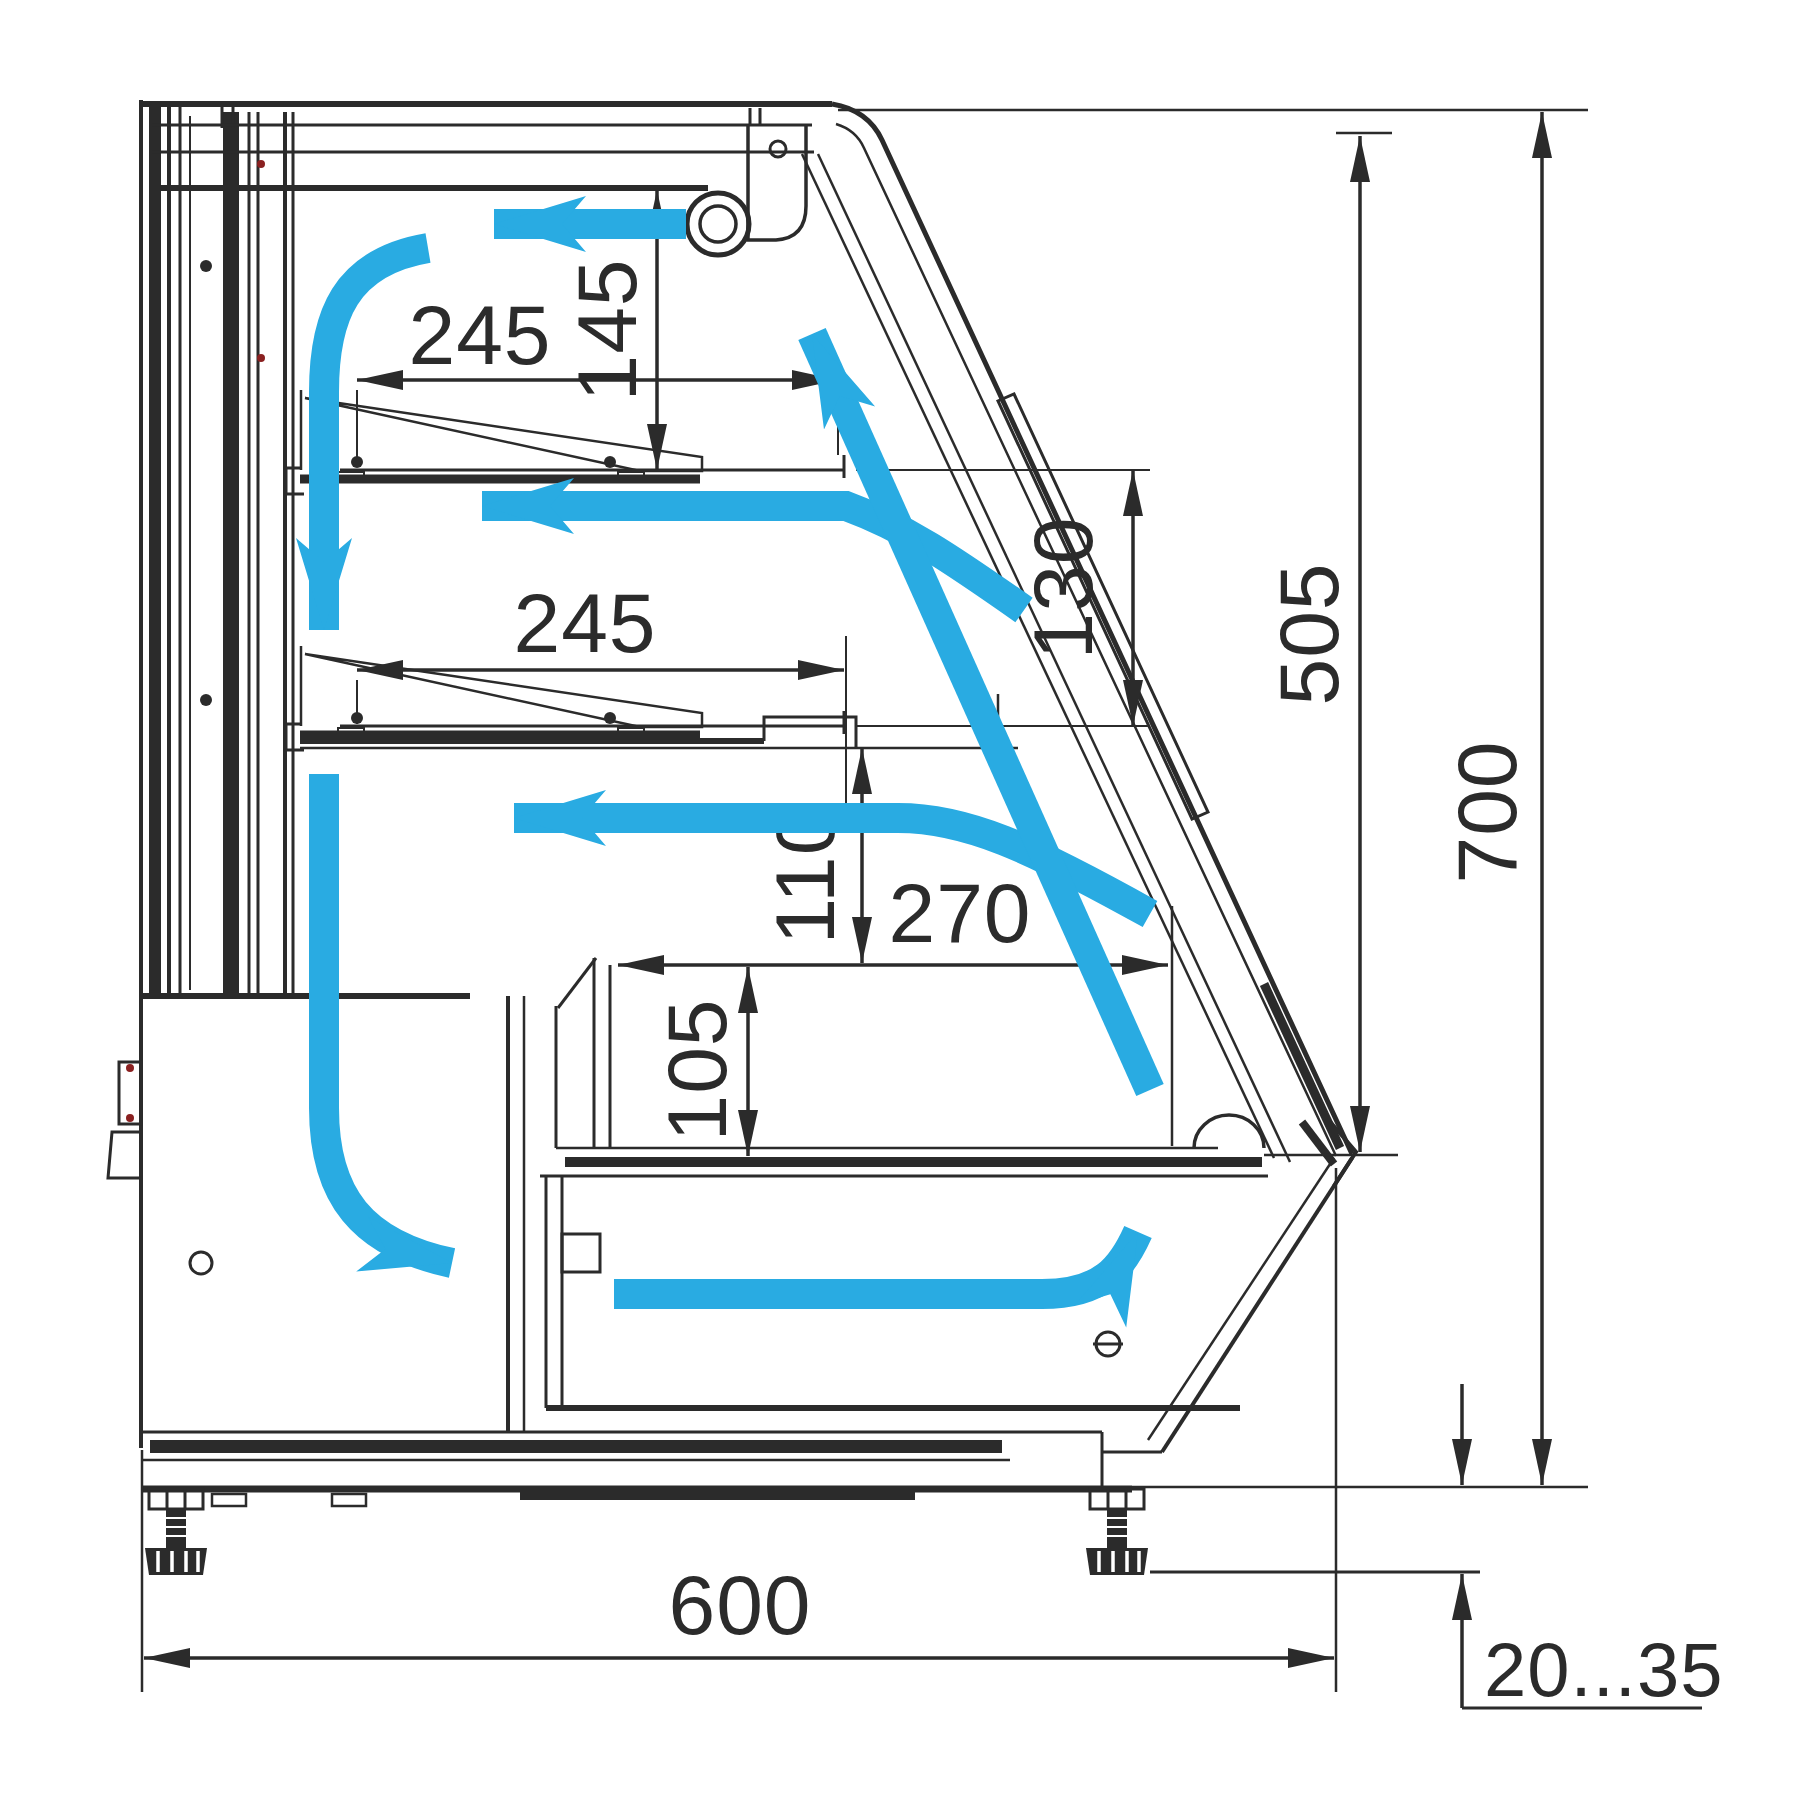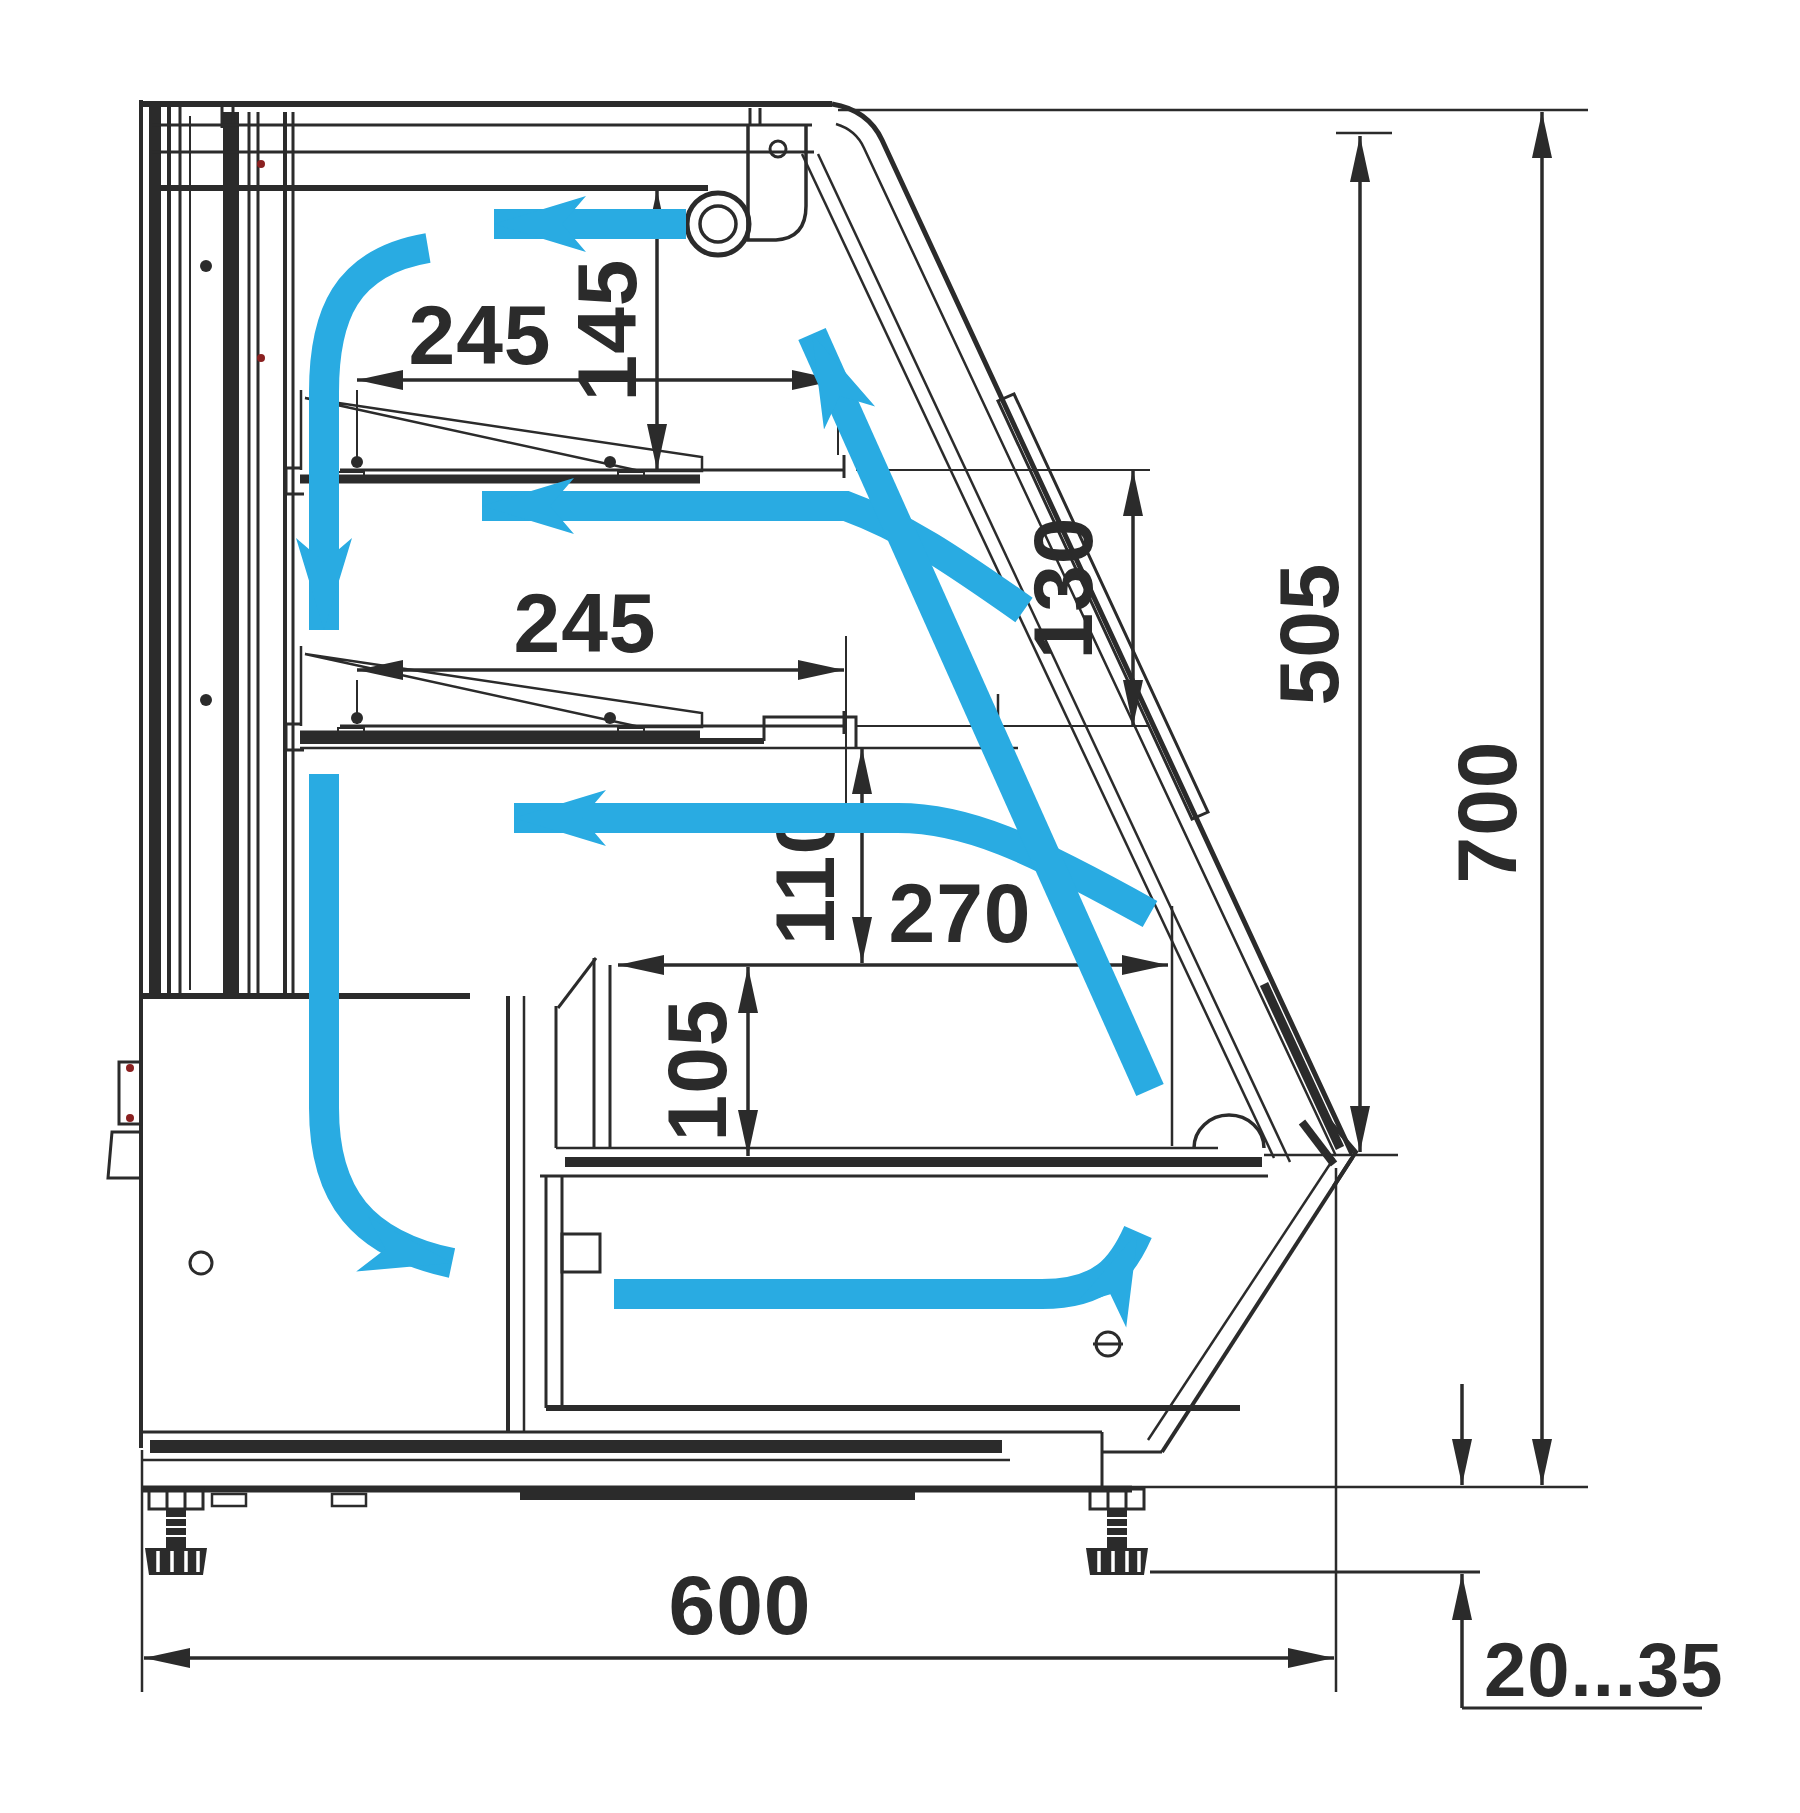--- a/index.html
+++ b/index.html
@@ -1,16 +1,16 @@
 <!DOCTYPE html>
 <html><head>
 <meta charset="utf-8">
 <style>
   html,body{margin:0;padding:0;background:#ffffff;}
-  .stage{width:1800px;height:1813px;position:relative;background:#fff;overflow:hidden;font-weight:bold;}
+  .stage{width:1800px;height:1813px;position:relative;background:#fff;overflow:hidden;}
   svg{display:block;}
   text.dim{font-family:"Liberation Sans", sans-serif;font-size:84px;fill:#2b2b2b;letter-spacing:1px;}
   text.dim.small{font-size:76px;}
   .ln{stroke:#2b2b2b;fill:none;}
   .flow{stroke:#29abe2;fill:none;stroke-width:30;}
 </style>
 </head>
 <body>
 
 <div class="stage">

